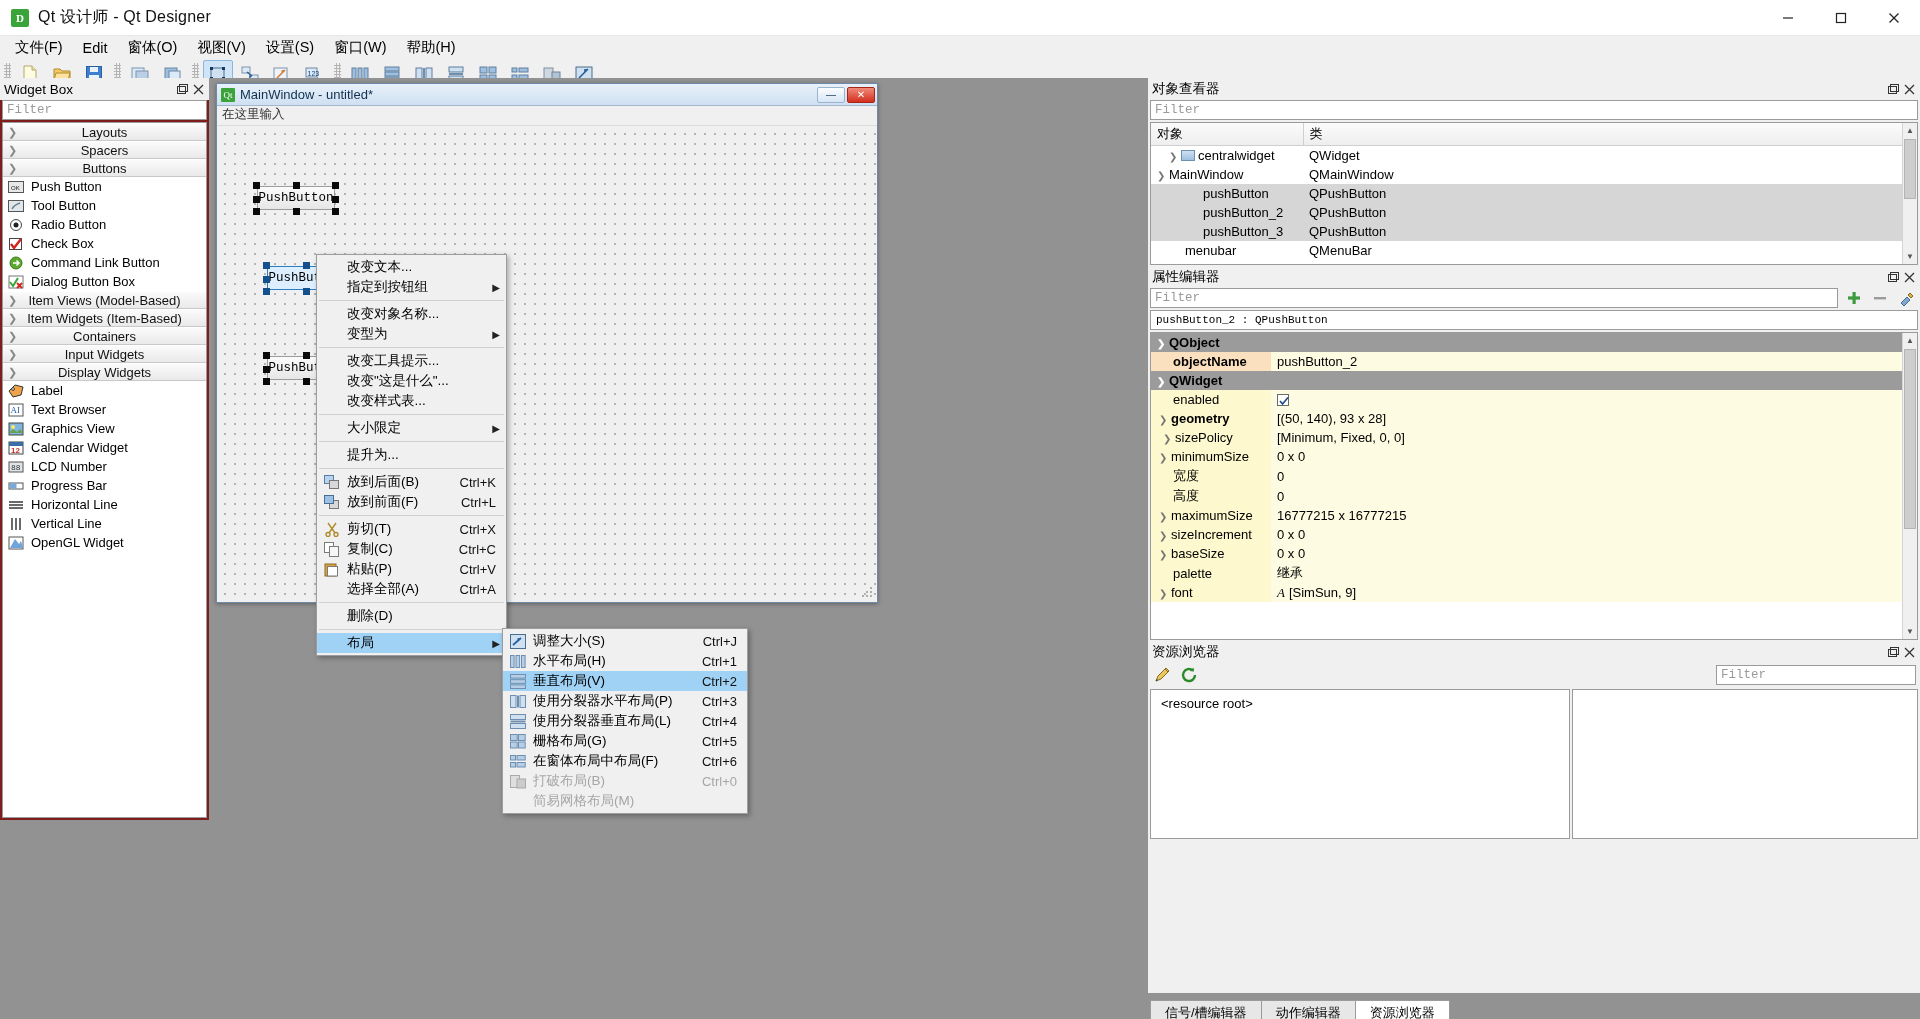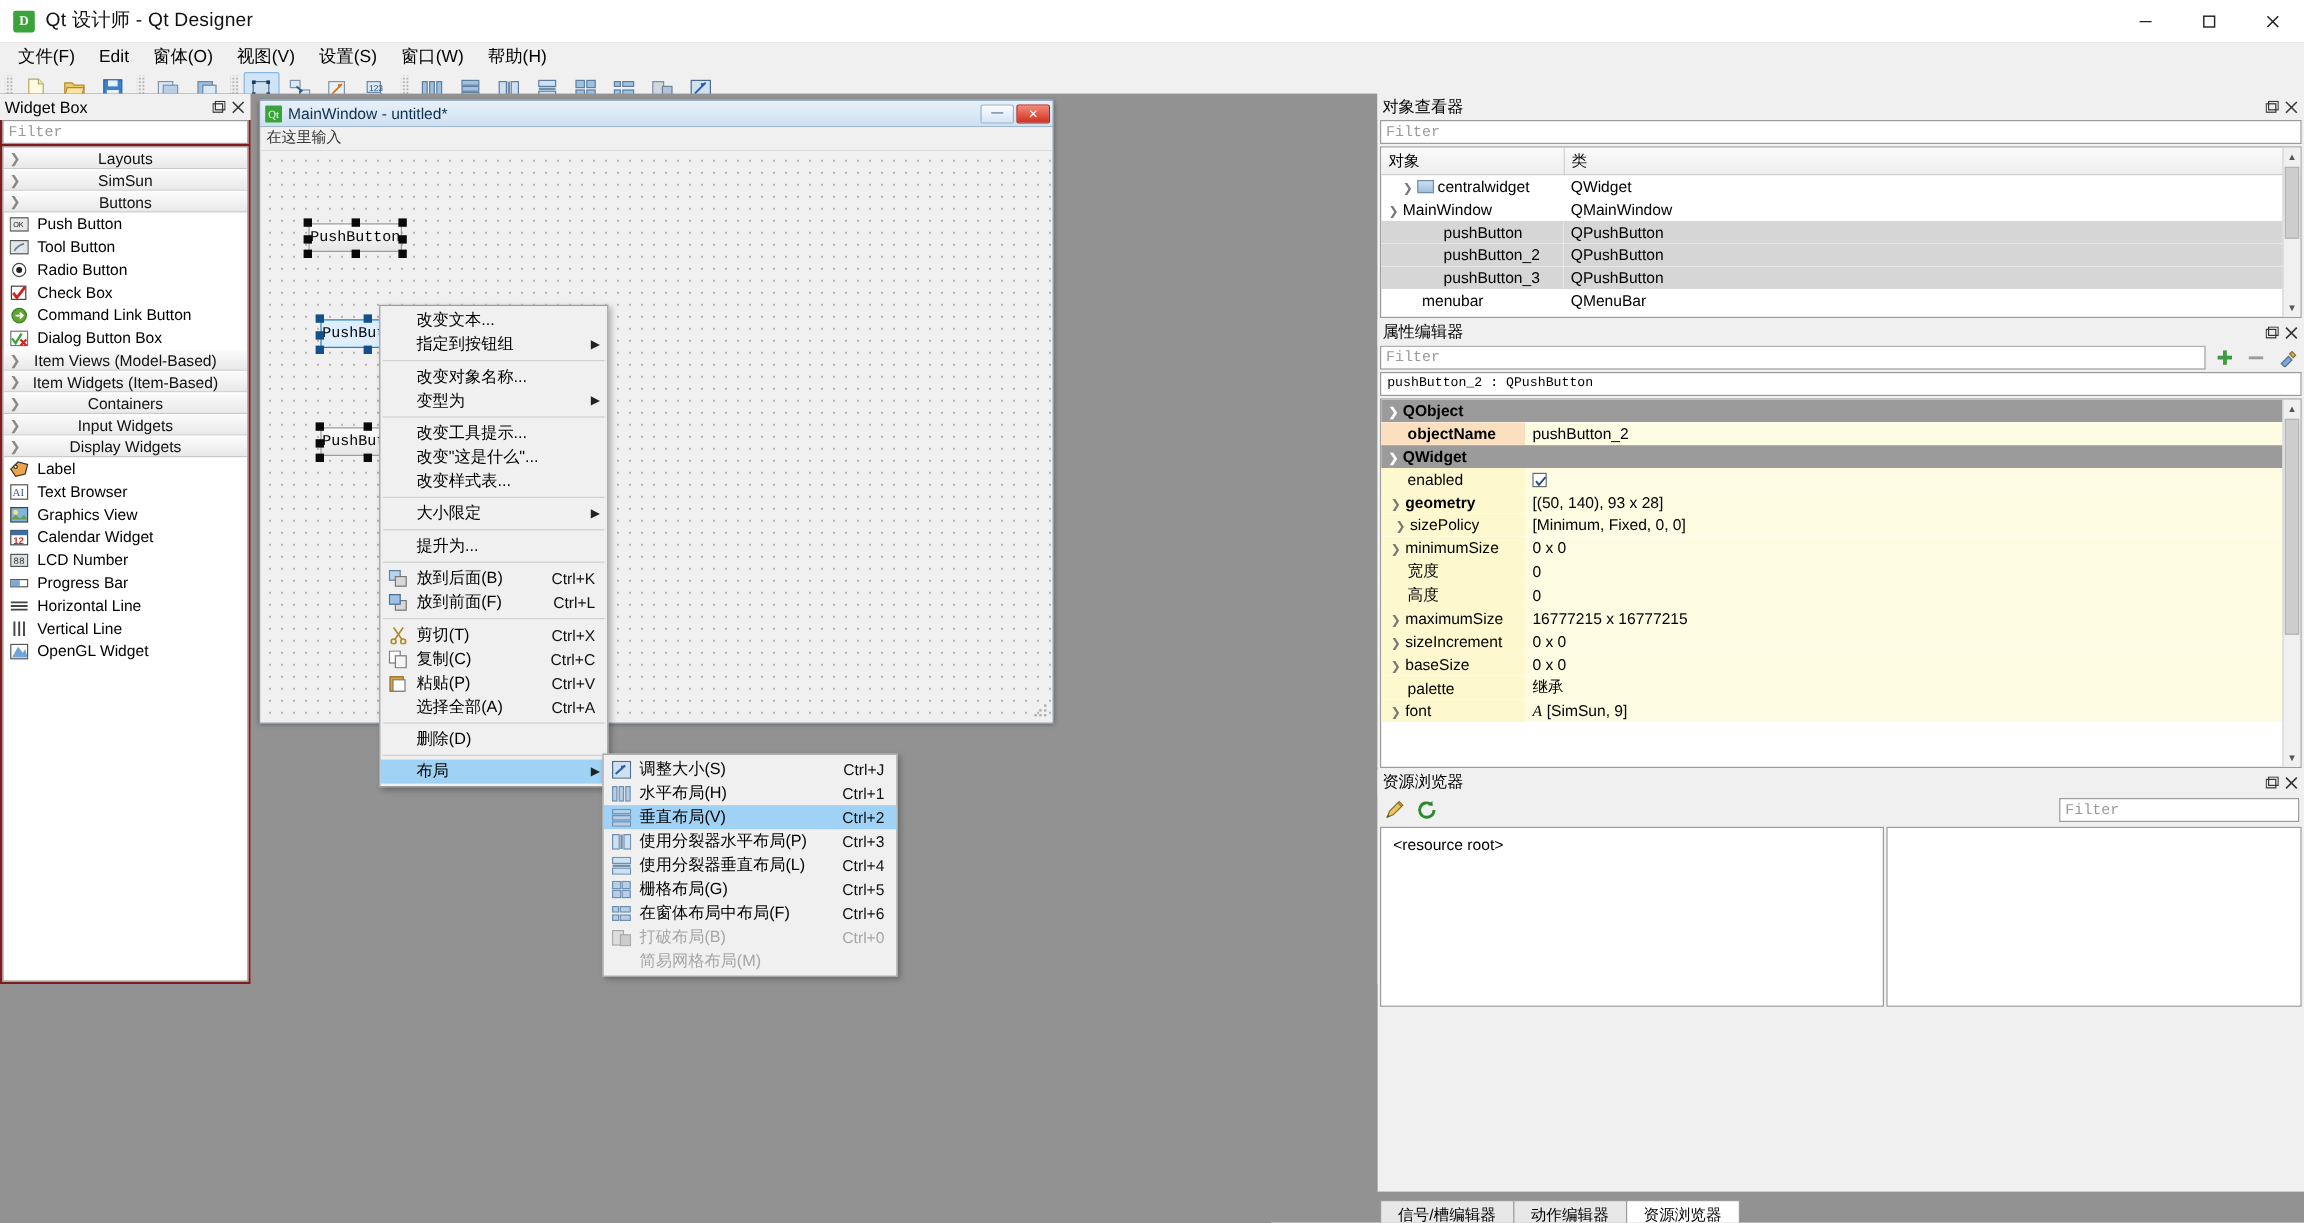--- a/index.html
+++ b/index.html
@@ -434,21 +434,21 @@
       <span>Filter</span>
     </div>
     <div class="body">
 
       <div class="wb-group">
         <span class="arrow">❯</span>
         <span>Layouts</span>
       </div>
       <div class="wb-group">
         <span class="arrow">❯</span>
-        <span>SimSun</span>
+        <span>Spacers</span>
       </div>
       <div class="wb-group">
         <span class="arrow">❯</span>
         <span>Buttons</span>
       </div>
 
       <div class="wb-item">
         <span class="wb-ico">
           <svg width="16" height="14" viewBox="0 0 16 14">
               <rect x="0.5" y="1.5" width="15" height="11" fill="#e8e8e8" stroke="#555"></rect>

